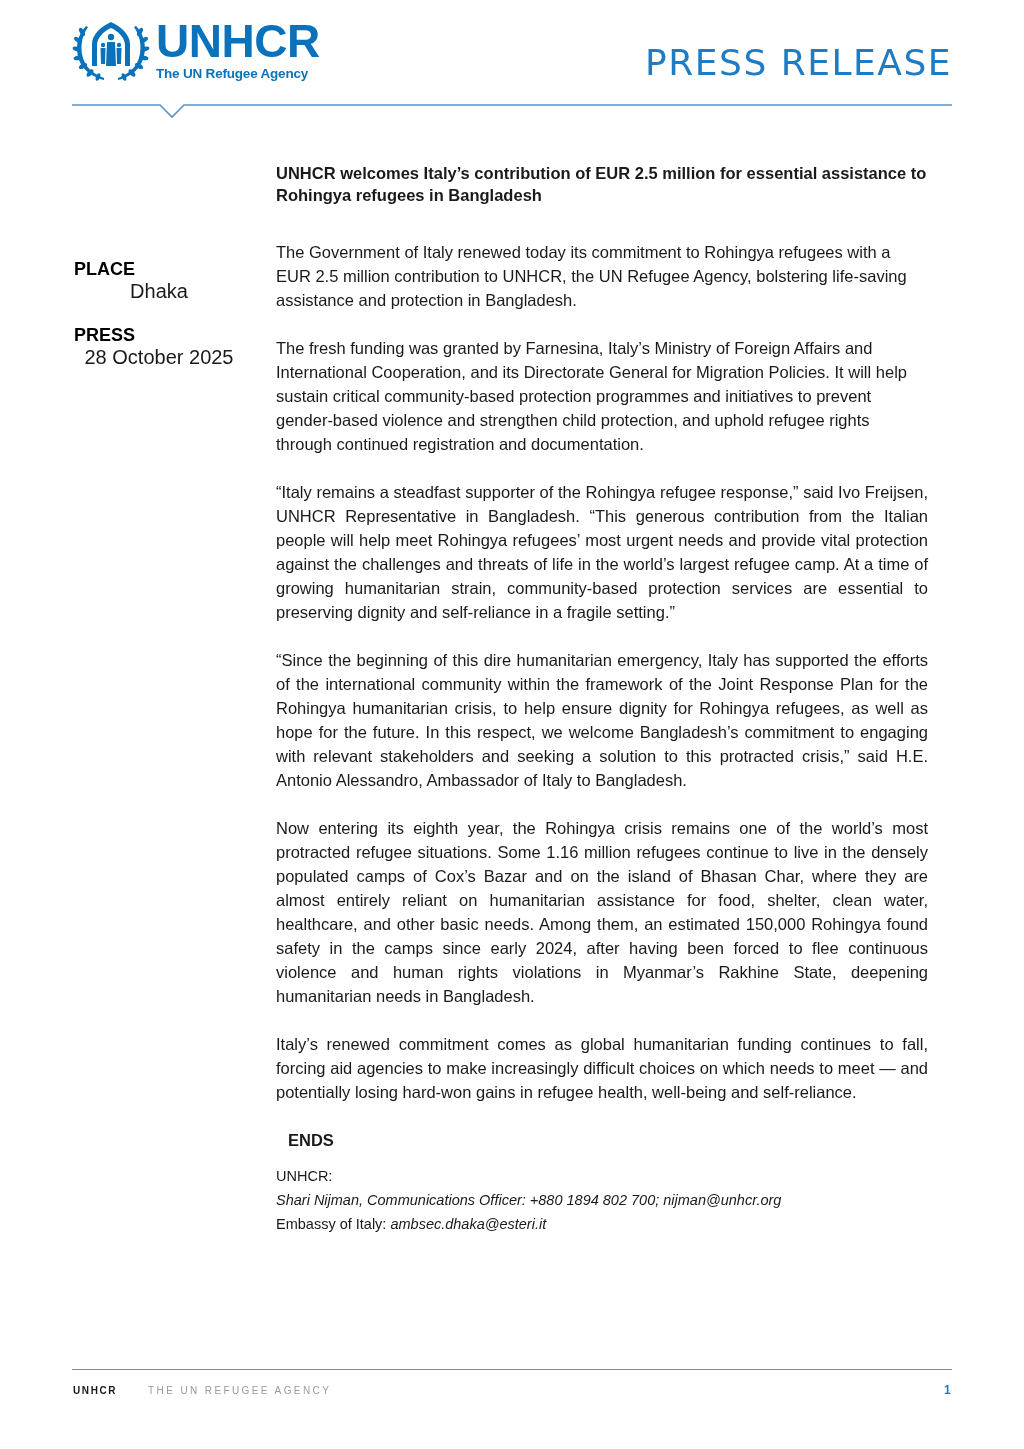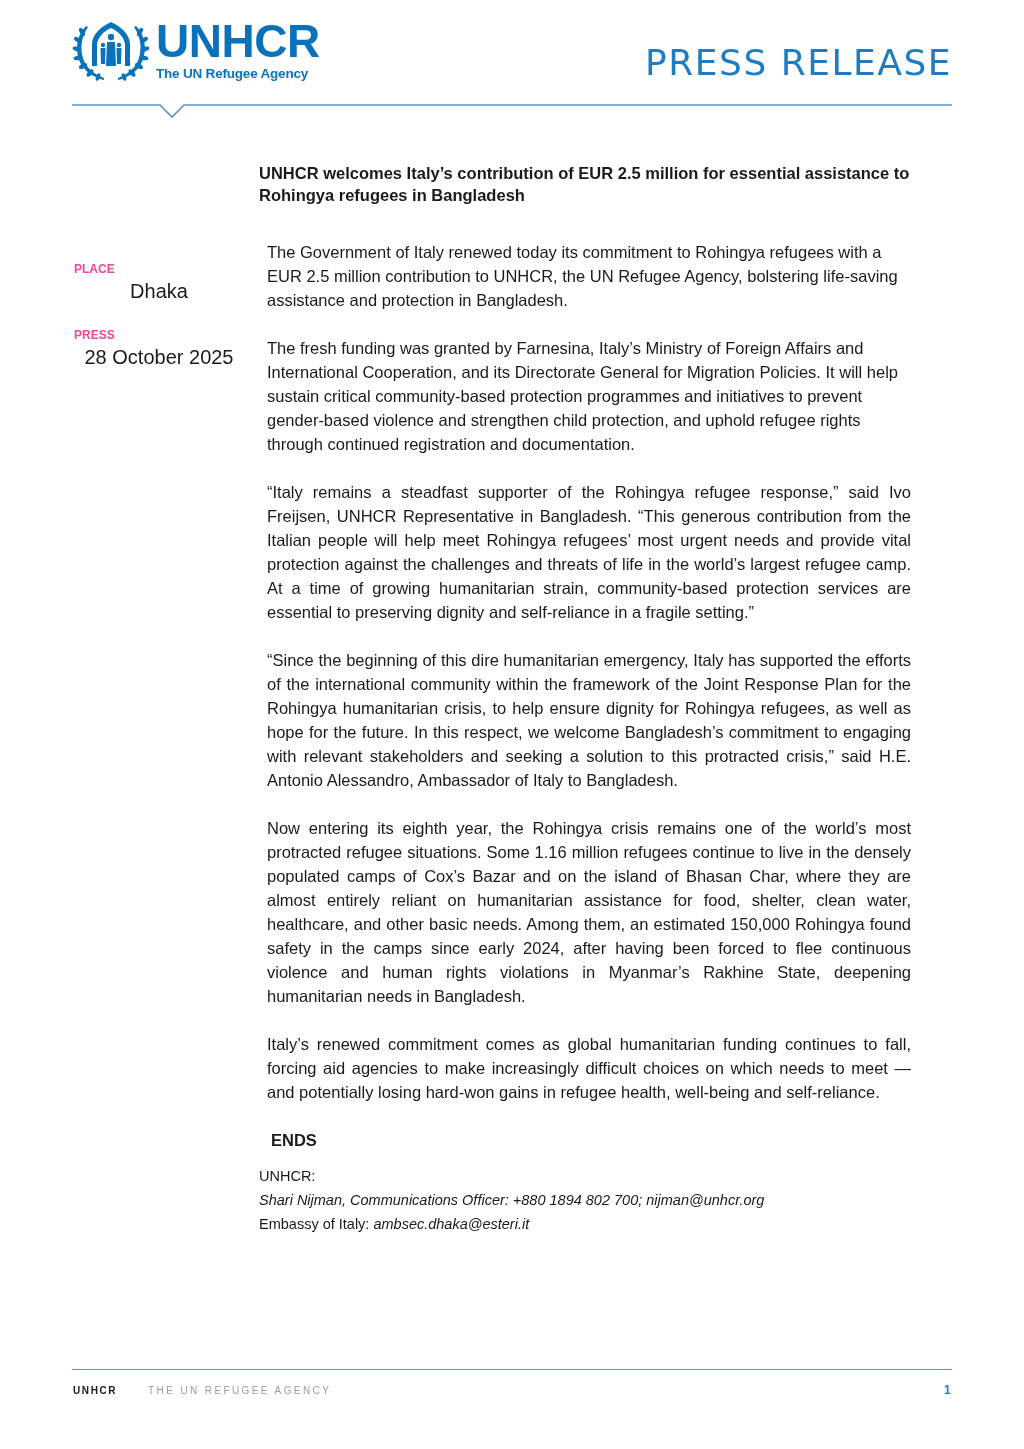--- a/index.html
+++ b/index.html
@@ -73,52 +73,52 @@
     }
     .sidebar {
       position: absolute;
       left: 74px;
       top: 258px;
       width: 170px;
     }
     .meta-label {
       font-family: "Liberation Sans", sans-serif;
       font-weight: 700;
-      font-size: 12px;
-      color: #ec4899;
+      font-size: 18px;
+      color: #000000;
       line-height: 22px;
     }
     .meta-value {
       font-family: "Liberation Sans", sans-serif;
       font-size: 20px;
       color: #1a1a1a;
       line-height: 22px;
       margin-bottom: 22px;
       text-align: center;
     }
     .main {
       position: absolute;
-      left: 259px;
+      left: 276px;
       top: 162px;
       width: 652px;
     }
     .headline {
       font-family: "Liberation Sans", sans-serif;
       font-weight: 700;
       font-size: 16.5px;
       line-height: 22px;
       color: #1a1a1a;
       margin: 0 0 34px 0;
     }
     .para {
       font-family: "Liberation Sans", sans-serif;
       font-size: 16.5px;
       line-height: 24px;
       color: #1a1a1a;
-      margin: 0 0 24px 8px;
+      margin: 0 0 24px 0;
       text-align: justify;
     }
     .para.left { text-align: left; }
     .ends {
       font-family: "Liberation Sans", sans-serif;
       font-weight: 700;
       font-size: 16.5px;
       line-height: 24px;
       margin: 0 0 12px 12px;
       color: #1a1a1a;

